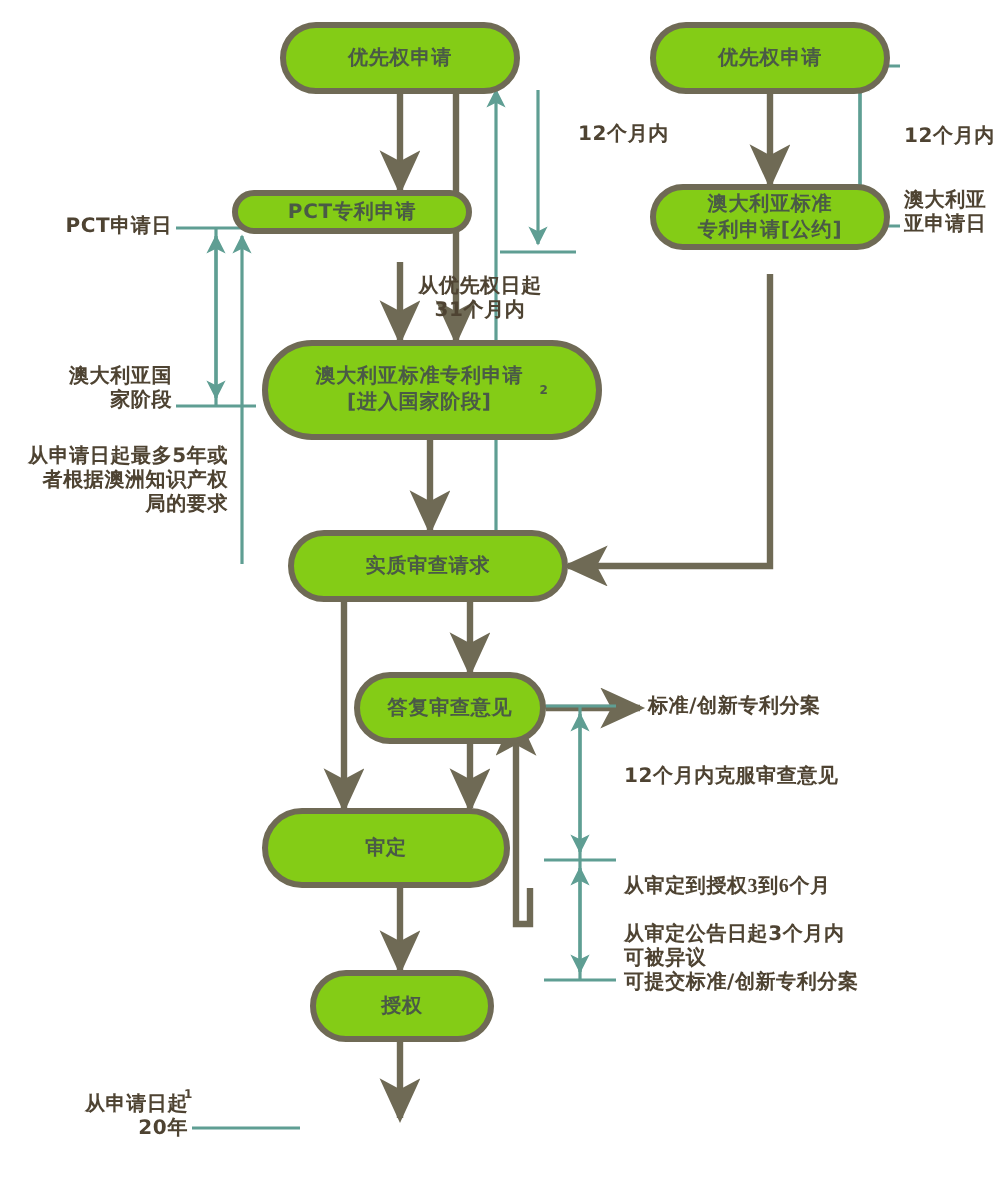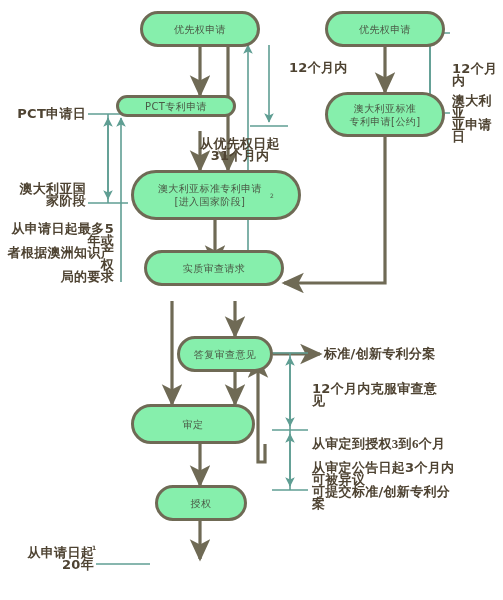--- a/index.html
+++ b/index.html
@@ -17,39 +17,39 @@
   #canvas {
     position: absolute;
     left: 0;
     top: 0;
     width: 503px;
     height: 600px;
   }
   .node {
     position: absolute;
     box-sizing: border-box;
-    background: #86efac;
+    background: #84cc16;
     border: 3px solid #6f6a55;
     border-radius: 26px;
     display: flex;
     align-items: center;
     justify-content: center;
     text-align: center;
     color: #4a5a46;
     font-size: 10px;
     line-height: 13px;
     letter-spacing: 0.4px;
-    font-weight: 400;
+    font-weight: 700;
   }
   .node span { display: block; padding: 0 4px; }
   .sup { font-size: 6px; vertical-align: super; }
   .ann {
     position: absolute;
     color: #4e4332;
-    font-size: 13px;
+    font-size: 10px;
     line-height: 12px;
     letter-spacing: 0.3px;
     font-weight: 600;
     white-space: pre-line;
   }
   .ann.r { text-align: right; }
   .ann.c { text-align: center; }
   .ann.l { text-align: left; }
 </style>
 </head>
@@ -132,21 +132,21 @@
 <div class="node" style="left:116px; top:95px; width:120px; height:22px;">
   <span>PCT专利申请</span>
 </div>
 
 <div class="node" style="left:131px; top:170px; width:170px; height:50px;">
   <span style="white-space:pre-line;">澳大利亚标准专利申请
 [进入国家阶段]</span>
     <span class="sup">2</span>
 </div>
 
-<div class="node" style="left:144px; top:250px; width:140px; height:36px;">
+<div class="node" style="left:144px; top:265px; width:140px; height:36px;">
   <span>实质审查请求</span>
 </div>
 
 <div class="node" style="left:177px; top:336px; width:96px; height:36px;">
   <span>答复审查意见</span>
 </div>
 
 <div class="node" style="left:131px; top:404px; width:124px; height:40px;">
   <span>审定</span>
 </div>
@@ -156,21 +156,21 @@
 </div>
 
 <div class="node" style="left:155px; top:559px; width:92px; height:36px;margin-top:48px;">
   <span>到期</span>
 </div>
 
 <div class="node" style="left:325px; top:11px; width:120px; height:36px;">
   <span>优先权申请</span>
 </div>
 
-<div class="node" style="left:325px; top:92px; width:120px; height:45px;">
+<div class="node" style="left:325px; top:92px; width:120px; height:33px;">
   <span style="white-space:pre-line;">澳大利亚标准
 专利申请[公约]</span>
 </div>
 
 <div class="ann r" style="left:10px; top:108px; width:76px;">PCT申请日</div>
 
 <div class="ann r" style="left:8px; top:183px; width:78px;">澳大利亚国
 家阶段</div>
 
 <div class="ann r" style="left:2px; top:223px; width:112px;">从申请日起最多5年或

